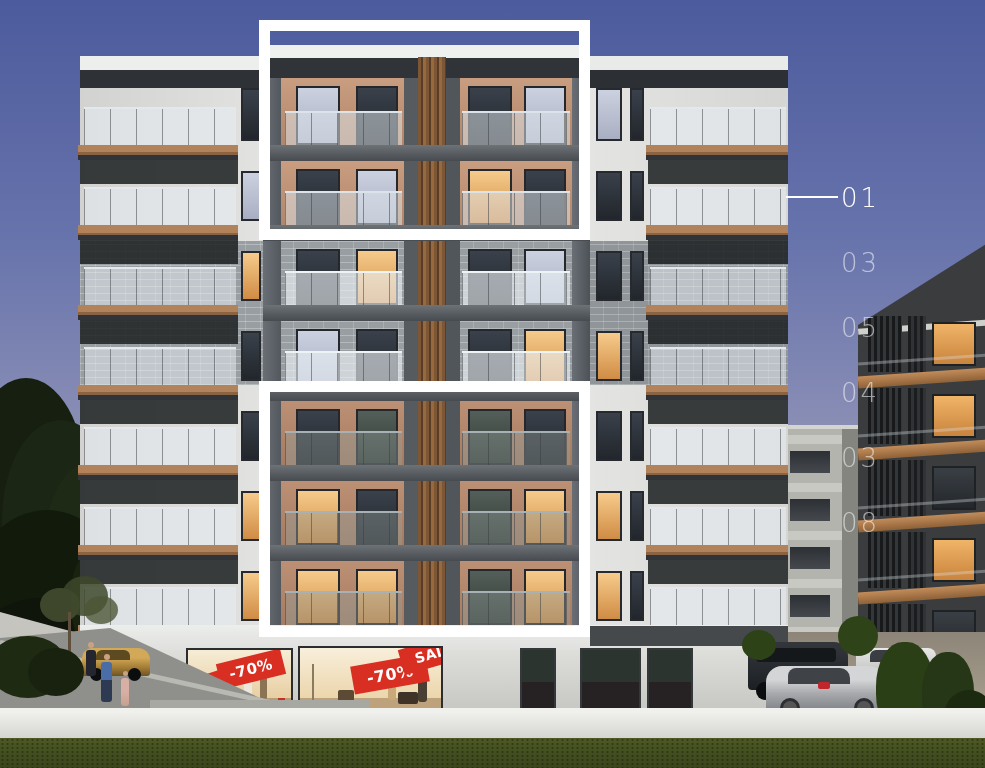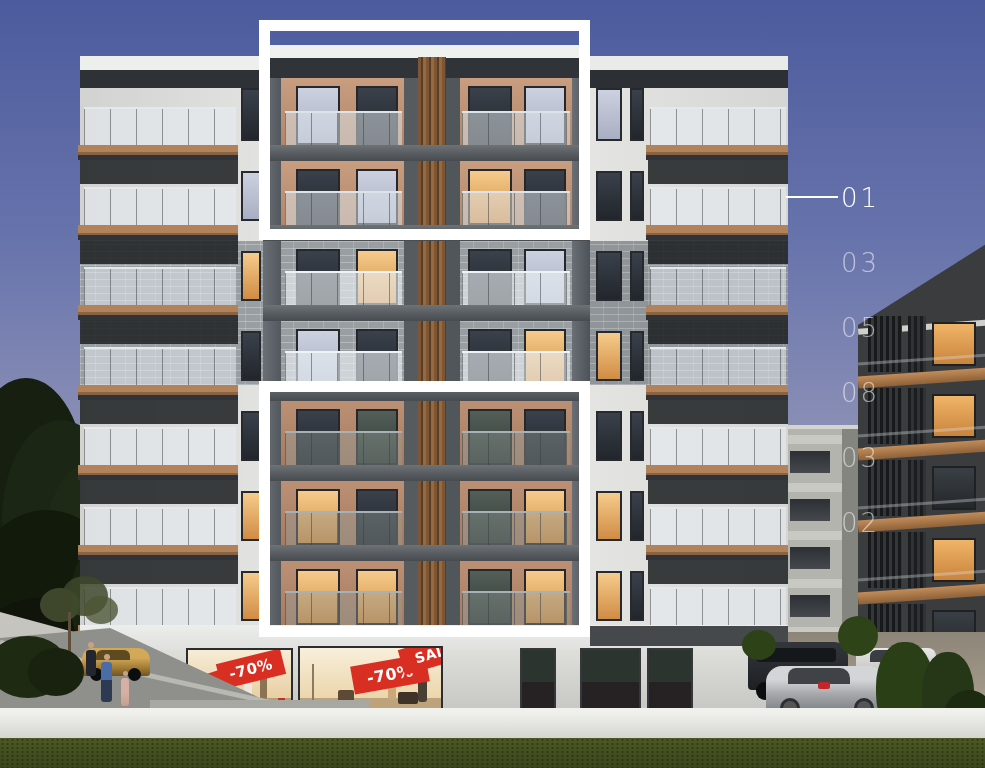--- a/index.html
+++ b/index.html
@@ -329,17 +329,17 @@
               background-size:5px 4px,100% 100%;"></div>
 
   <div class="hrect" style="left:259px;top:20px;width:331px;height:220px;"></div>
   <div class="hrect" style="left:259px;top:381px;width:331px;height:256px;"></div>
 
   <div class="abs" style="left:0;top:0;width:985px;height:632px;">
     <div class="abs" style="left:786px;top:196px;width:52px;height:2px;background:#ffffff;"></div>
     <div class="lbl" style="top:184px;">01</div>
     <div class="lbl dim" style="top:249px;">03</div>
     <div class="lbl dim" style="top:314px;">05</div>
-    <div class="lbl dim" style="top:379px;">08</div>
+    <div class="lbl dim" style="top:379px;">04</div>
     <div class="lbl dim" style="top:444px;">03</div>
-    <div class="lbl dim" style="top:509px;">02</div>
+    <div class="lbl dim" style="top:509px;">08</div>
   </div>
 </div>
 
 </body></html>

